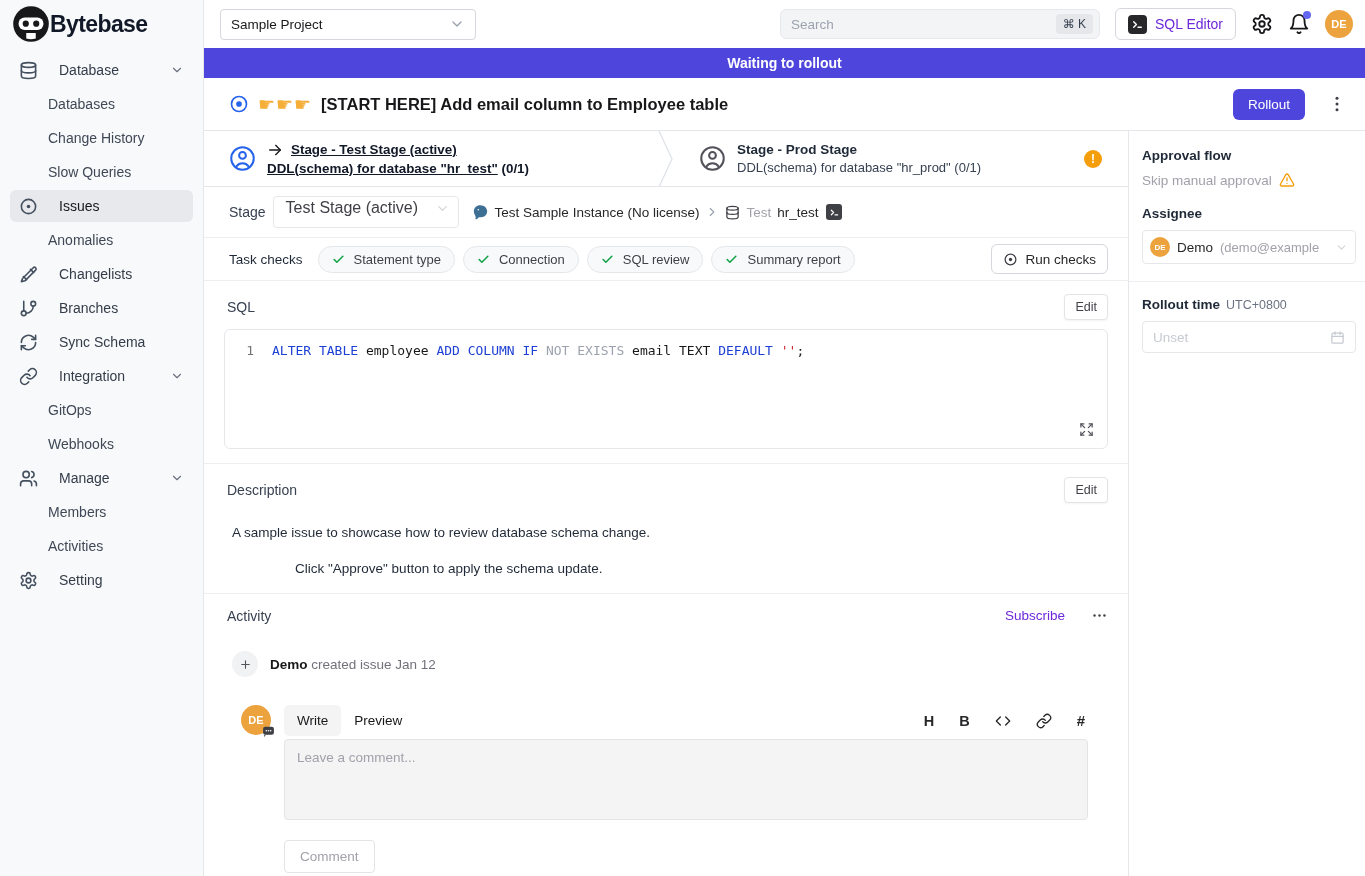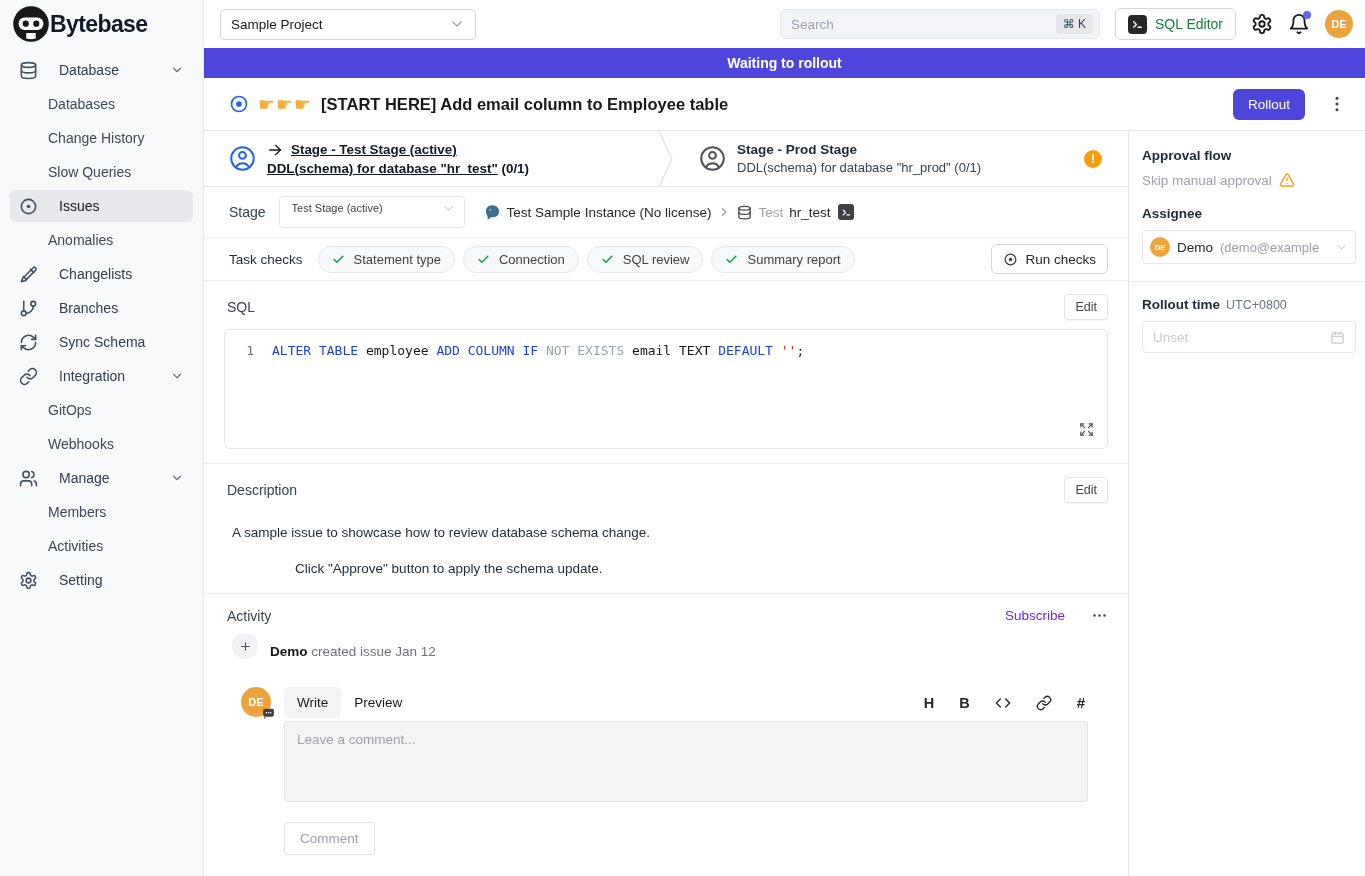--- a/index.html
+++ b/index.html
@@ -24,21 +24,21 @@
   
   .main{flex:1;display:flex;flex-direction:column;min-width:0}
   .topbar{height:48px;display:flex;align-items:center;padding:0 12px 0 16px;background:#fff}
   .proj-select{width:256px;height:31px;border:1px solid #d4d7dc;border-radius:4px;display:flex;align-items:center;padding:0 10px;font-size:13.5px;color:#18181b;background:#fff;cursor:pointer}
   .proj-select .chev{margin-left:auto;width:16px;height:16px;color:#9aa1ab}
   .topbar-right{margin-left:auto;display:flex;align-items:center;gap:15px}
   .search{width:320px;height:30px;background:#f3f4f6;border:1px solid #e6e8eb;border-radius:6px;display:flex;align-items:center;padding:0 6px 0 10px;gap:8px}
   .search input{border:none;outline:none;background:transparent;flex:1;font-size:13.5px;color:#374151;font-family:inherit;min-width:0}
   .search input::placeholder{color:#9ca3af}
   .kbd{background:#e5e7ea;border-radius:4px;padding:3px 7px;font-size:12px;color:#374151;white-space:nowrap}
-  .sqled-btn{height:32px;border:1px solid #d4d7dc;border-radius:6px;background:#fff;display:flex;align-items:center;gap:8px;padding:0 12px;font-size:14px;color:#15803d;cursor:pointer}
+  .sqled-btn{height:32px;border:1px solid #d4d7dc;border-radius:6px;background:#fff;display:flex;align-items:center;gap:8px;padding:0 12px;font-size:14px;color:#6d28d9;cursor:pointer}
   .term-badge{width:19px;height:19px;background:#27272a;border-radius:4px;display:flex;align-items:center;justify-content:center}
   .term-badge .ic{width:13px;height:13px}
   .icon-btn{width:22px;height:22px;color:#18181b;position:relative;cursor:pointer}
   .bell-dot{position:absolute;top:-2px;right:-1px;width:8px;height:8px;border-radius:50%;background:#6366f1}
   .avatar{border-radius:50%;background:#eca33d;color:#fff;font-weight:700;display:flex;align-items:center;justify-content:center;flex:none}
   .avatar.a28{width:28px;height:28px;font-size:11px}
   .banner{height:30px;background:#4e46dc;color:#fff;font-size:14px;font-weight:700;display:flex;align-items:center;justify-content:center}
 
   .issue-header{height:53px;display:flex;align-items:center;gap:9px;padding:0 18px 0 25px;border-bottom:1px solid #e5e7eb}
   .issue-status{width:20px;height:20px;color:#2563eb}
@@ -61,23 +61,23 @@
   .s-arrow{width:16px;height:16px;color:#18181b}
   .s-link{font-size:13.4px;font-weight:700;color:#111827;text-decoration:underline}
   .s-sub-link{font-size:13.4px;font-weight:700;color:#111827}
   .s-sub-link u{text-decoration:underline}
   .s-title{font-size:13.5px;font-weight:600;color:#1f2937}
   .s-sub{font-size:13px;color:#374151}
   .stage-sep{height:56px;width:16px;flex:none}
   .alert-dot{margin-left:auto;margin-right:16px;width:18px;height:18px;border-radius:50%;background:#f59e0b;color:#fff;font-size:12px;font-weight:700;display:flex;align-items:center;justify-content:center;flex:none}
 
   
-  .selector-row{height:51px;display:flex;align-items:center;gap:13px;padding:0 25px;border-bottom:1px solid #eceef1}
+  .selector-row{height:51px;display:flex;align-items:center;gap:7px;padding:0 25px;border-bottom:1px solid #eceef1}
   .sel-label{font-size:14px;color:#374151}
-  .stage-select{width:186px;height:32px;border:1px solid #e5e7eb;border-radius:4px;display:flex;align-items:center;padding:0 8px 8px 12px;font-size:11px;color:#3f3f46;cursor:pointer}
+  .stage-select{width:186px;height:32px;border:1px solid #e5e7eb;border-radius:4px;display:flex;align-items:center;padding:0 8px 8px 12px;font-size:16px;color:#3f3f46;cursor:pointer}
   .stage-select .chev{margin-left:auto;width:15px;height:15px;color:#d4d4d8}
   .crumb{display:flex;align-items:center;gap:6px;font-size:13.5px;color:#27272a;margin-left:6px}
   .crumb .pg{width:17px;height:17px}
   .crumb .chev-r{width:14px;height:14px;color:#9ca3af}
   .crumb .dbi{width:15px;height:15px;color:#3f3f46}
   .env{color:#a1a1aa}
   .mini-term{width:16px;height:16px;background:#3f3f46;border-radius:3px;display:flex;align-items:center;justify-content:center;margin-left:2px;cursor:pointer}
   .mini-term .ic{width:11px;height:11px}
 
   
@@ -105,21 +105,21 @@
 
   .desc-sec{border-top:1px solid #eceef1;padding:0 20px 17px 20px}
   .desc-text{font-size:13.5px;color:#1f2937;padding-left:8px}
   .desc-l1{margin-top:13px}
   .desc-l2{margin-top:21px;margin-left:63px}
 
   .act-sec{border-top:1px solid #eceef1;padding:0 20px 0 20px}
   .act-right{display:flex;align-items:center;gap:26px}
   .subscribe{font-size:13.5px;color:#6d28d9;cursor:pointer}
   .dots{width:17px;height:17px;color:#3f3f46;cursor:pointer}
-  .event{display:flex;align-items:flex-end;gap:12px;padding-left:8px}
+  .event{display:flex;align-items:center;gap:12px;margin-top:18px;padding-left:8px}
   .plus-av{width:26px;height:26px;border-radius:50%;background:#f1f2f4;color:#52525b;display:flex;align-items:center;justify-content:center;flex:none}
   .plus-av .ic{width:13px;height:13px}
   .event-text{font-size:13.5px;color:#71717a}
   .event-text b{color:#18181b;font-weight:700}
 
   .composer{display:flex;gap:13px;margin-top:28px;padding:0 20px 0 17px}
   .comp-av{position:relative;width:30px;height:30px;flex:none}
   .avatar.a30{width:30px;height:30px;font-size:11px}
   .chat-badge{position:absolute;right:-4px;bottom:-3px;width:13px;height:13px}
   .comp-body{flex:1;min-width:0}

